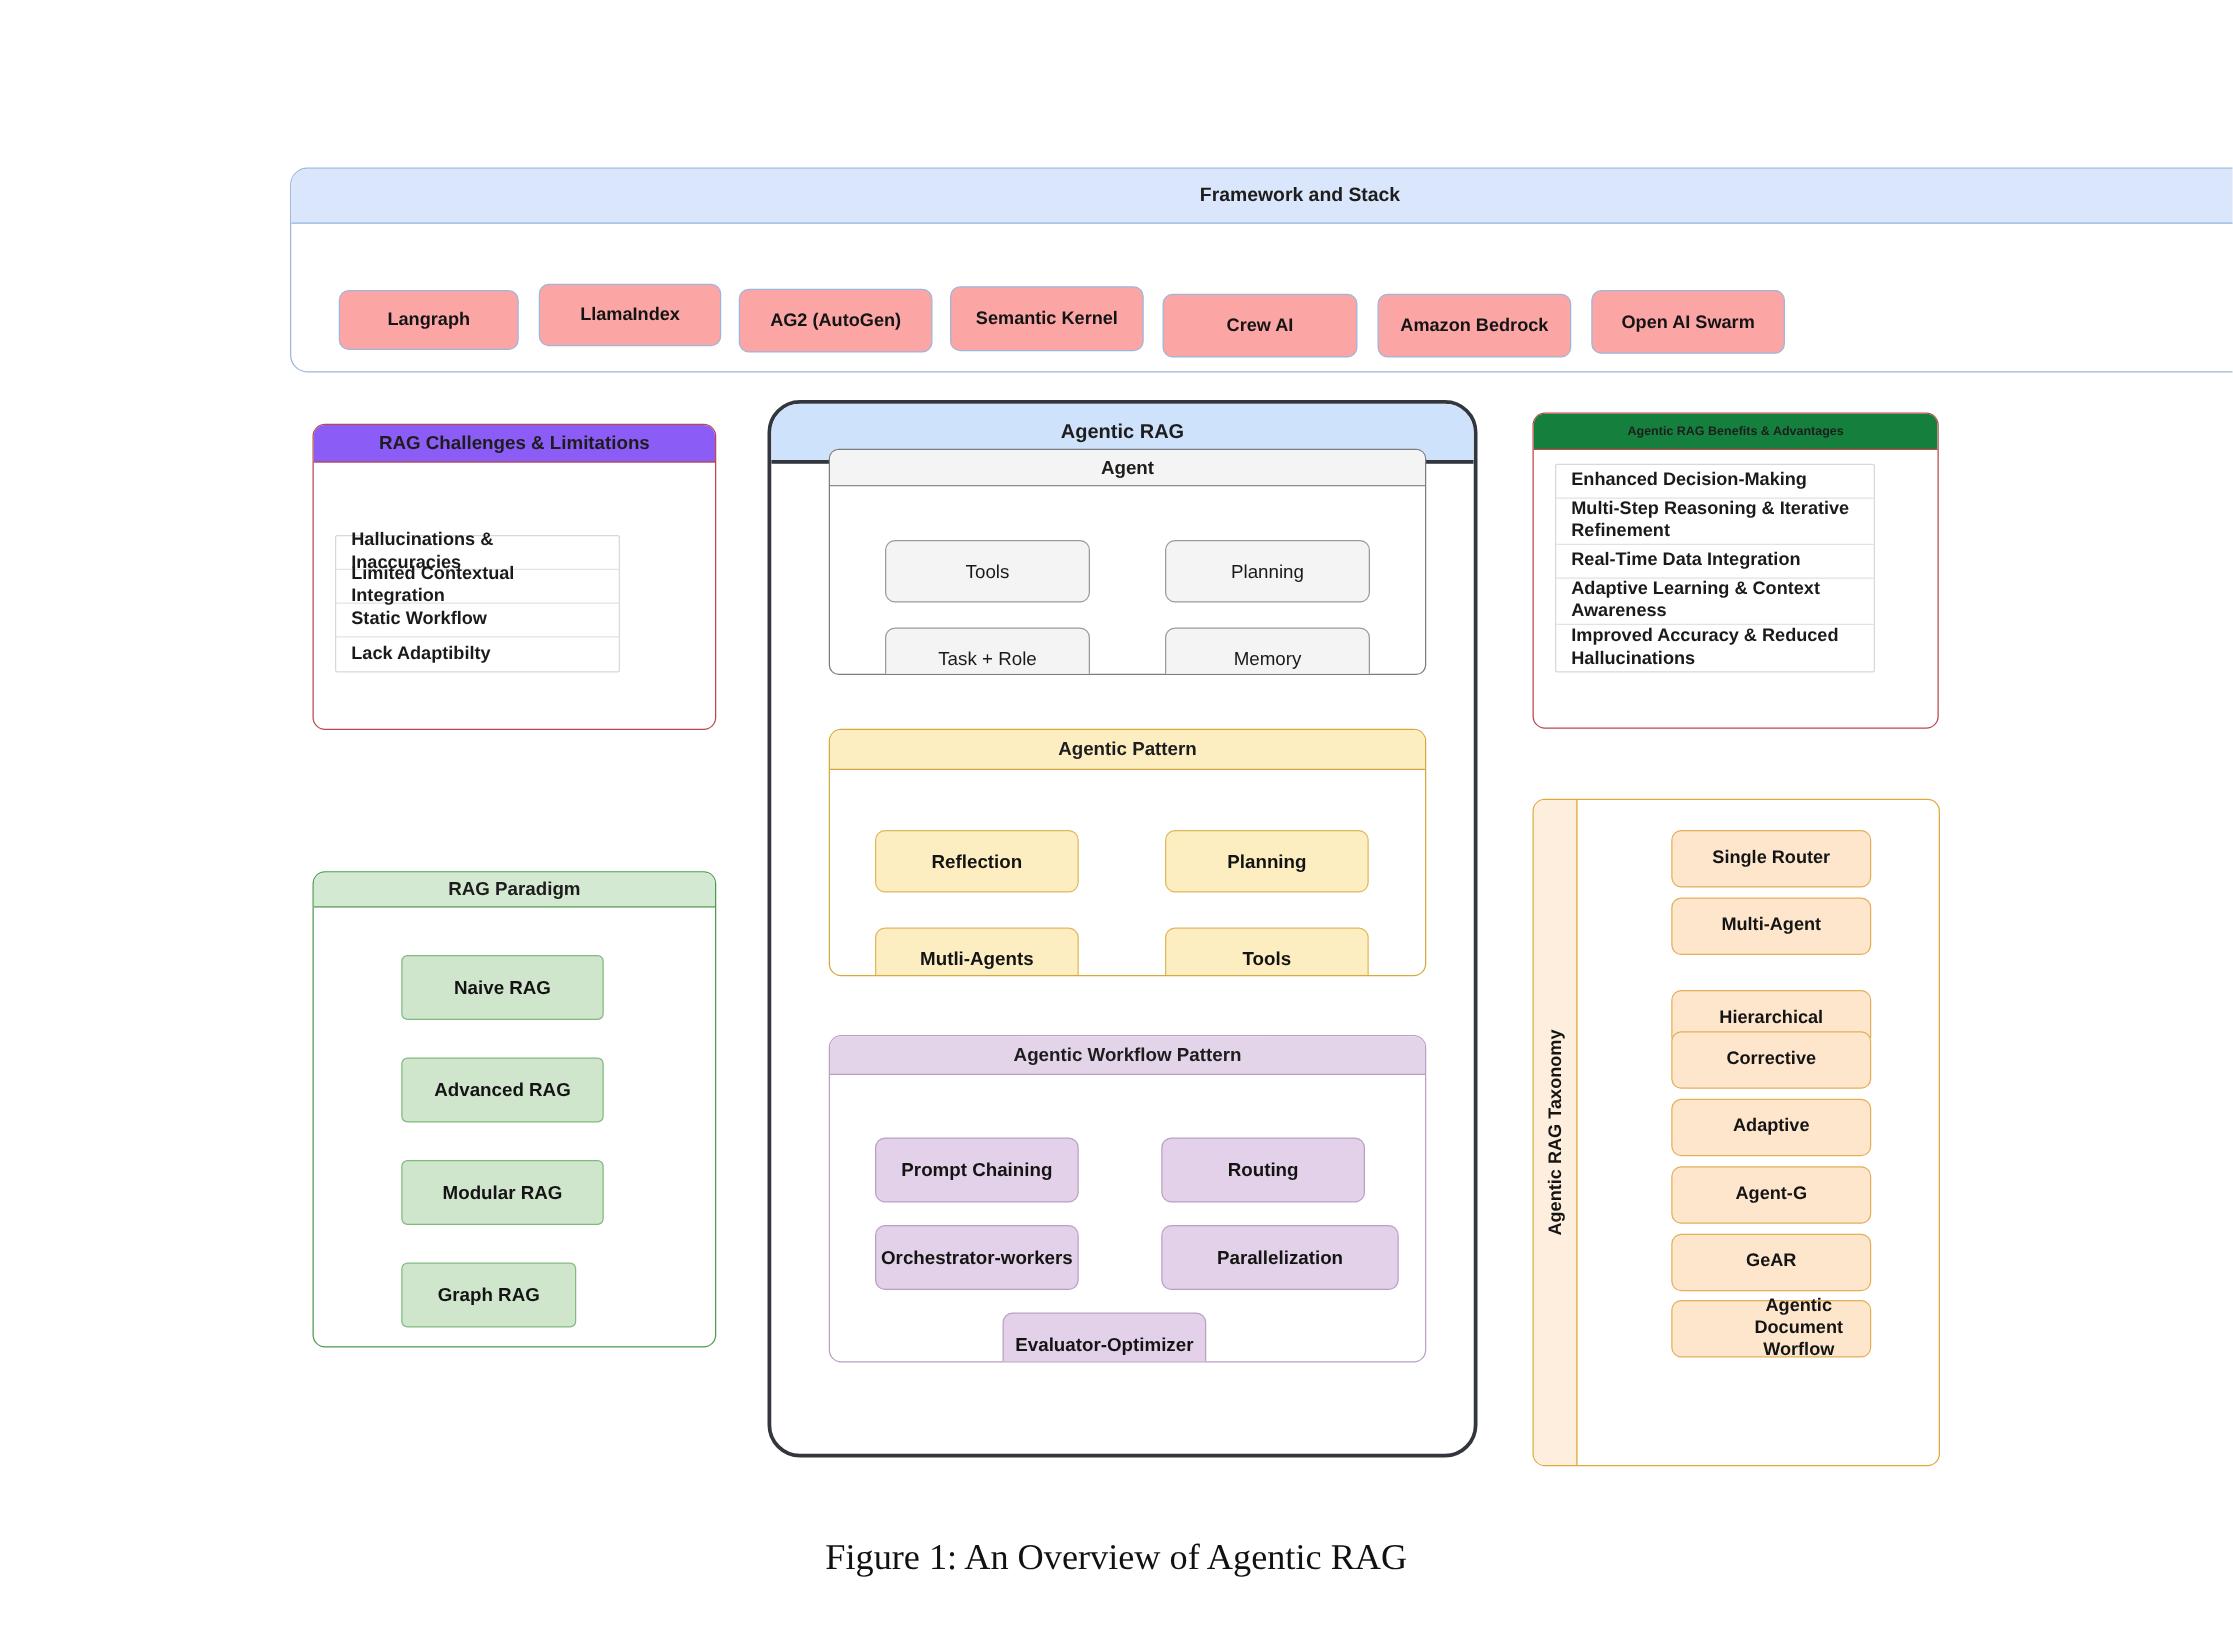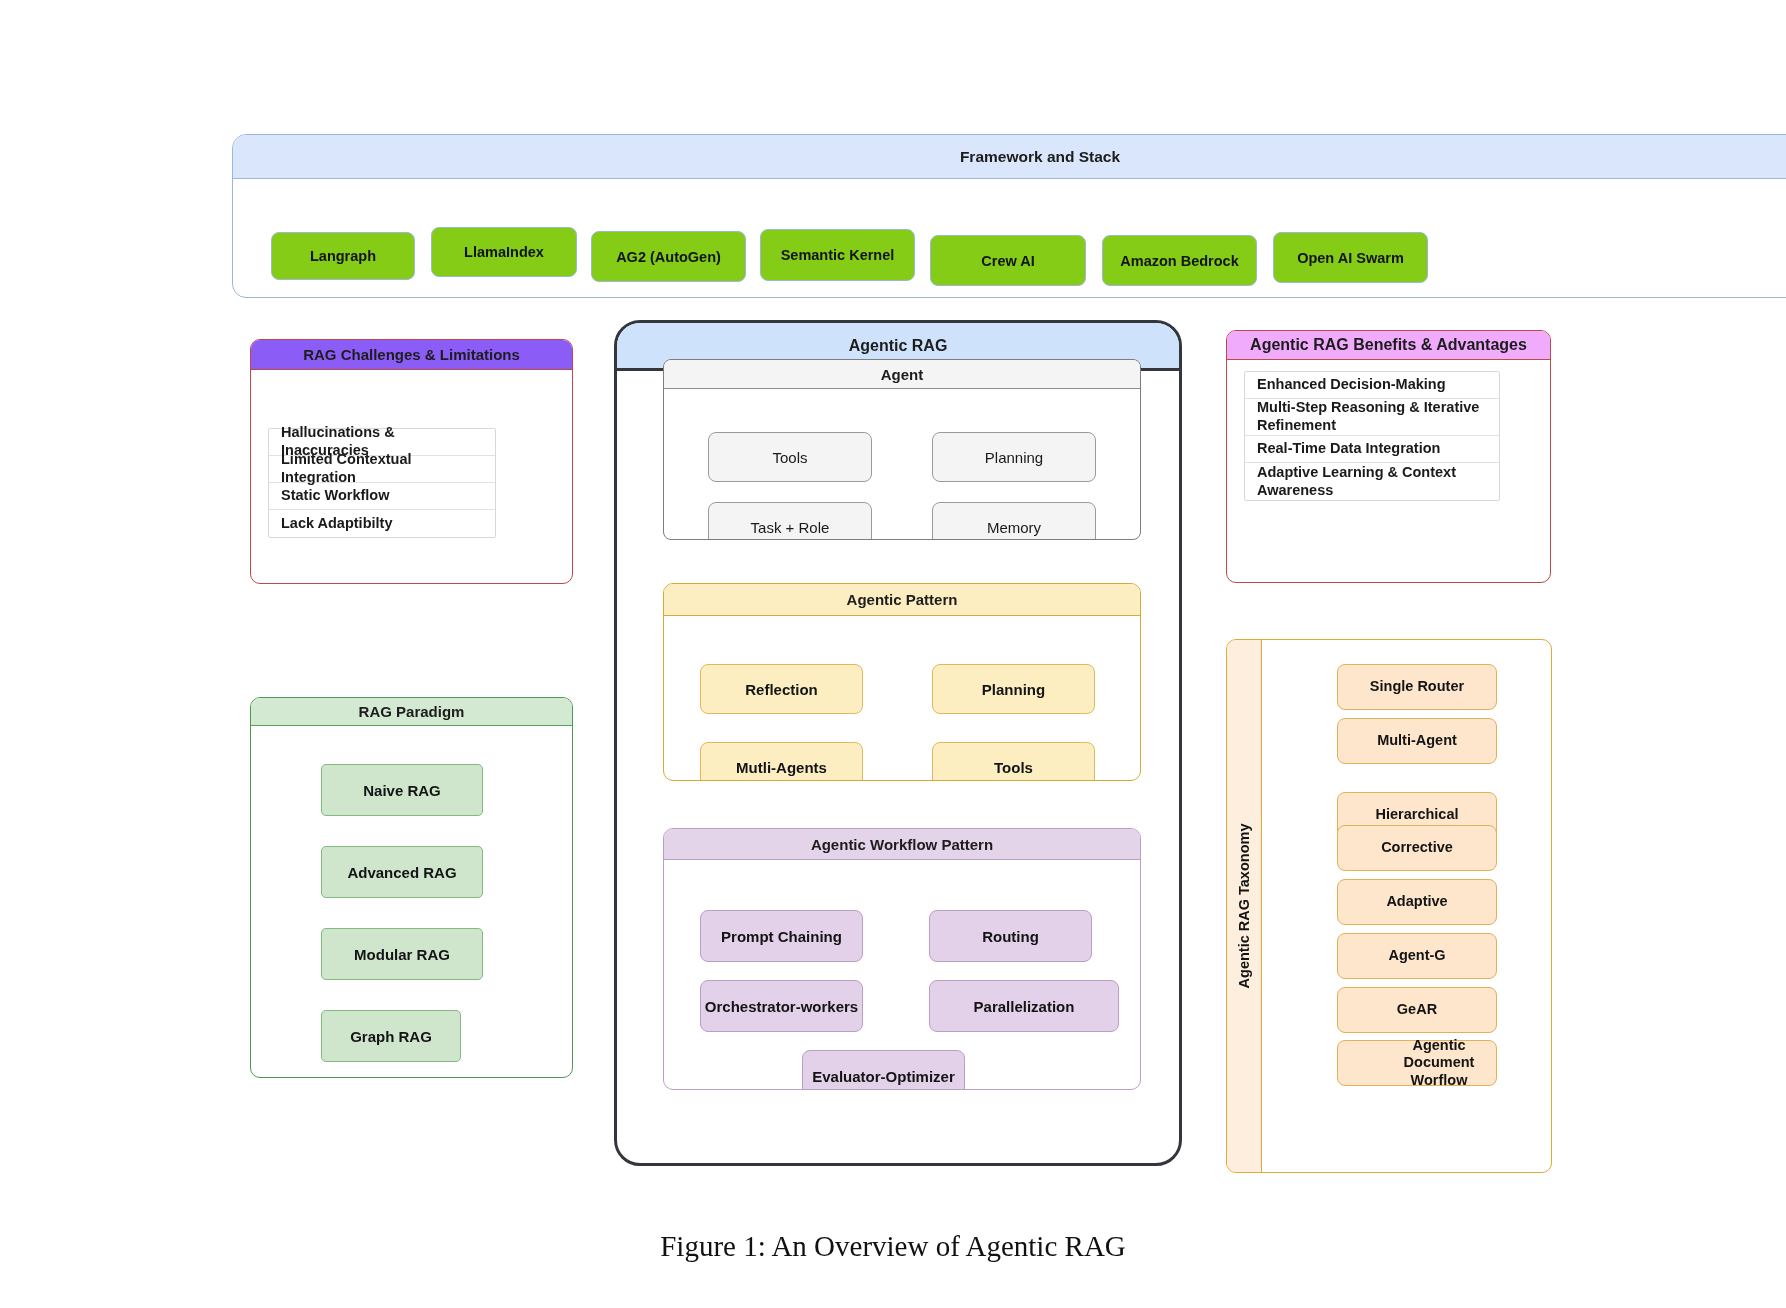--- a/index.html
+++ b/index.html
@@ -55,21 +55,21 @@
   }
   #framework .panel-head {
     height: 44px;
     background: #d9e6fb;
     border-bottom: 1.6px solid #9bb7dd;
     font-size: 15.5px;
   }
   .fw-box {
     position: absolute;
     box-sizing: border-box;
-    background: #84cc16;
+    background: #fca5a5;
     border: 1.4px solid #9bb7dd;
     border-radius: 8px;
     display: flex;
     align-items: center;
     justify-content: center;
     font-size: 14.5px;
     font-weight: bold;
     color: #141414;
     text-align: center;
     padding: 13px 6px;
@@ -259,23 +259,23 @@
   #benefits {
     left: 1226px;
     top: 330px;
     width: 325px;
     height: 253px;
     border: 1.8px solid #b94a48;
     border-radius: 10px;
   }
   #benefits .panel-head {
     height: 29px;
-    background: #f0abfc;
+    background: #15803d;
     border-bottom: 1.6px solid #b94a48;
-    font-size: 16px;
+    font-size: 10px;
   }
 
   
   #taxonomy {
     left: 1226px;
     top: 639px;
     width: 326px;
     height: 534px;
     border: 1.8px solid #e0a93a;
     border-radius: 10px;
@@ -400,20 +400,21 @@
     </div>
   </div>
 
   <div class="panel" id="benefits">
     <div class="panel-head">Agentic RAG Benefits &amp; Advantages</div>
     <div class="list-wrap" id="benefits-list" style="left:17px; top:40px; width:256px;">
         <div class="list-row" style="height: 27px;">Enhanced Decision-Making</div>
         <div class="list-row" style="height: 37px;">Multi-Step Reasoning &amp; Iterative Refinement</div>
         <div class="list-row" style="height: 27px;">Real-Time Data Integration</div>
         <div class="list-row" style="height: 37px;">Adaptive Learning &amp; Context Awareness</div>
+        <div class="list-row" style="height: 37px;">Improved Accuracy &amp; Reduced Hallucinations</div>
       </div>
   </div>
 
   <div class="panel" id="taxonomy">
     <div id="tax-strip">
       <span>Agentic RAG Taxonomy</span>
     </div>
     <div class="panel-body" id="taxonomy-body">
         <div class="orange-box" style="left: 110px; top: 24px; width: 160px; height: 46px;">Single Router</div>
         <div class="orange-box" style="left: 110px; top: 78px; width: 160px; height: 46px;">Multi-Agent</div>

